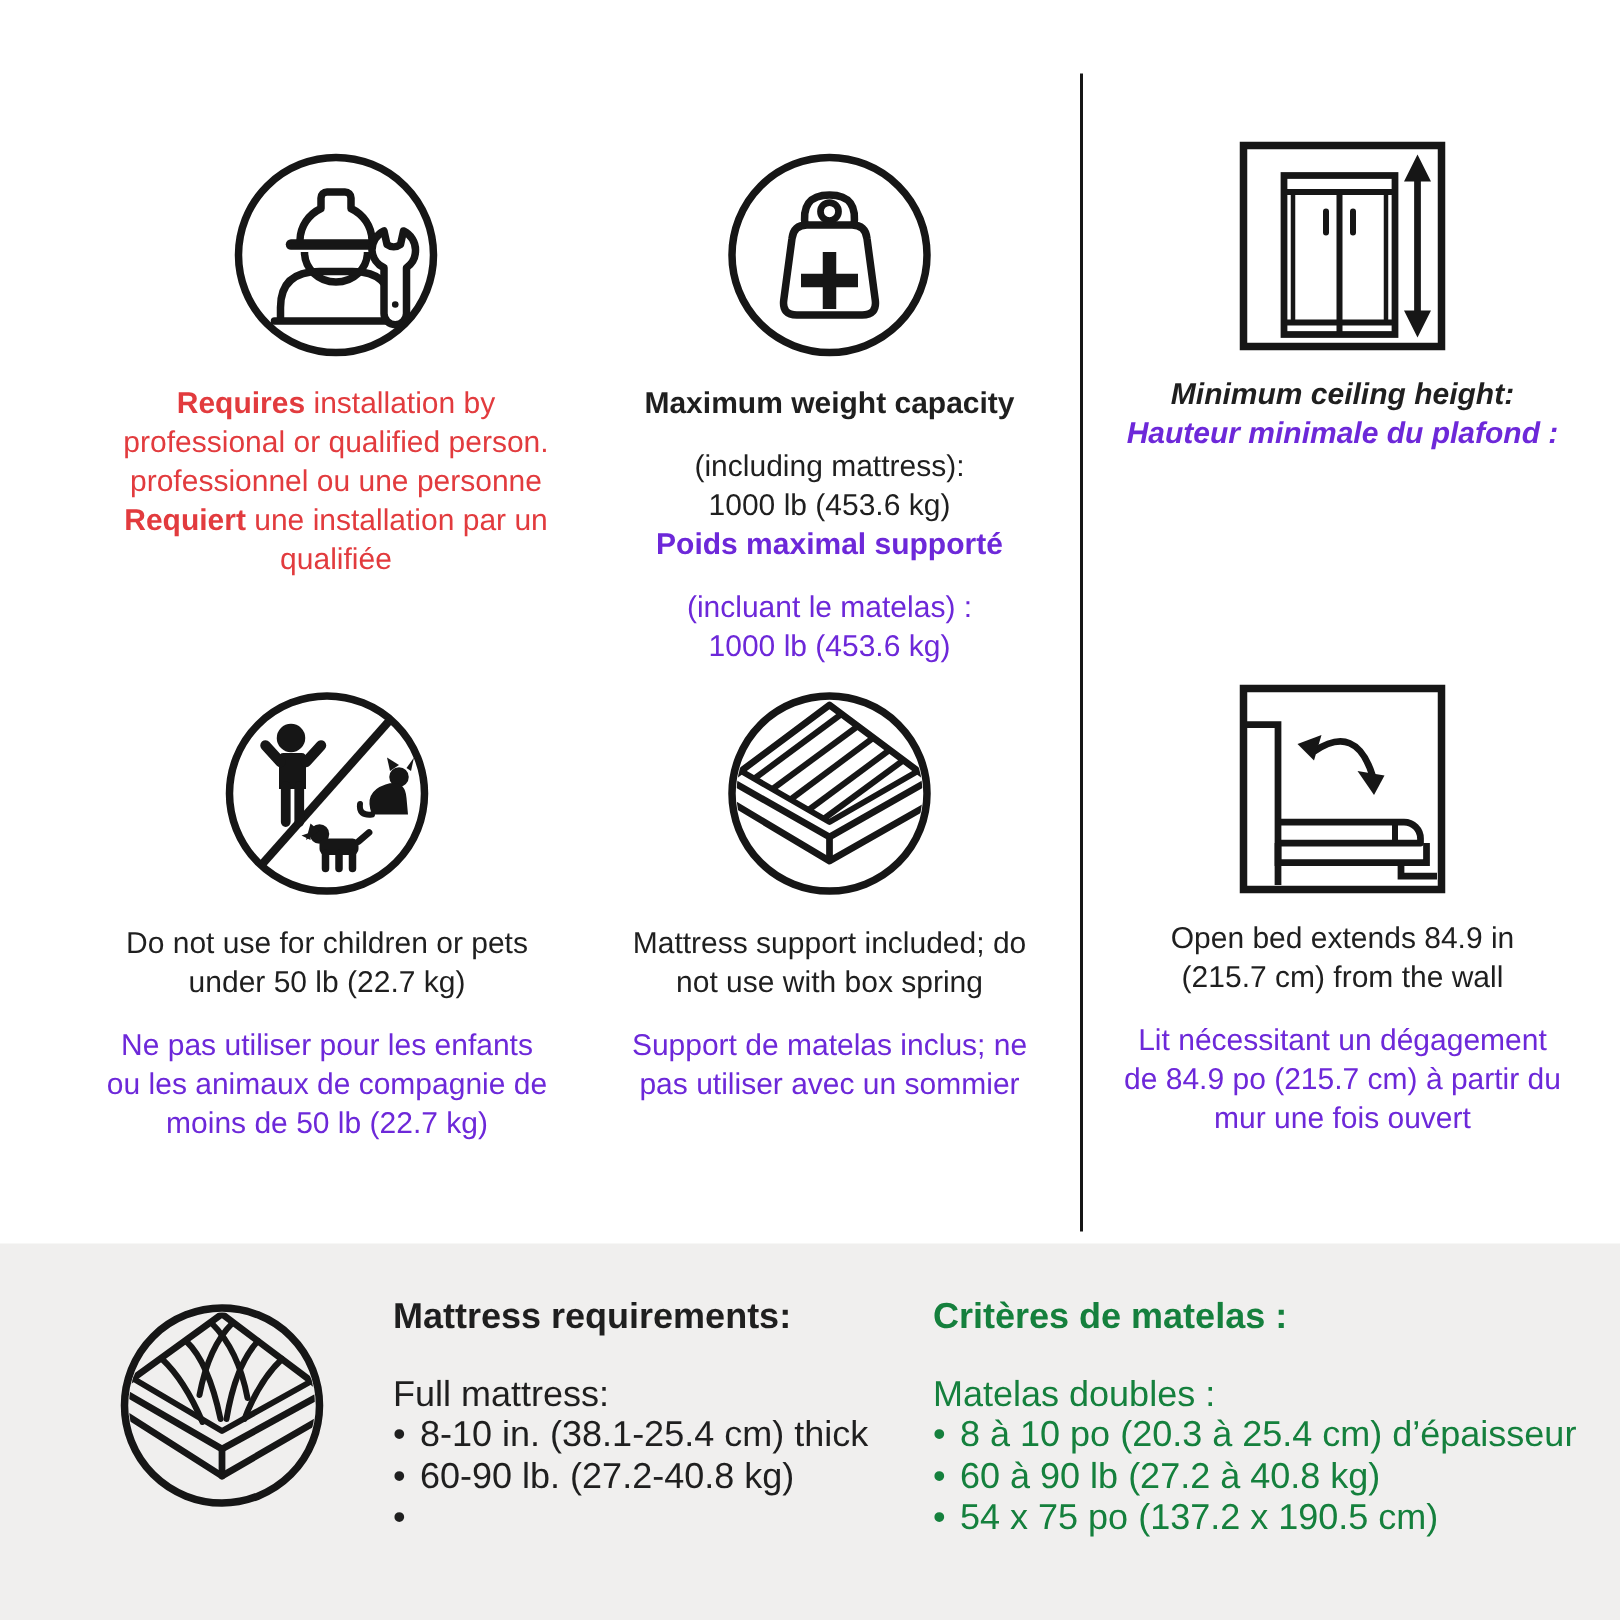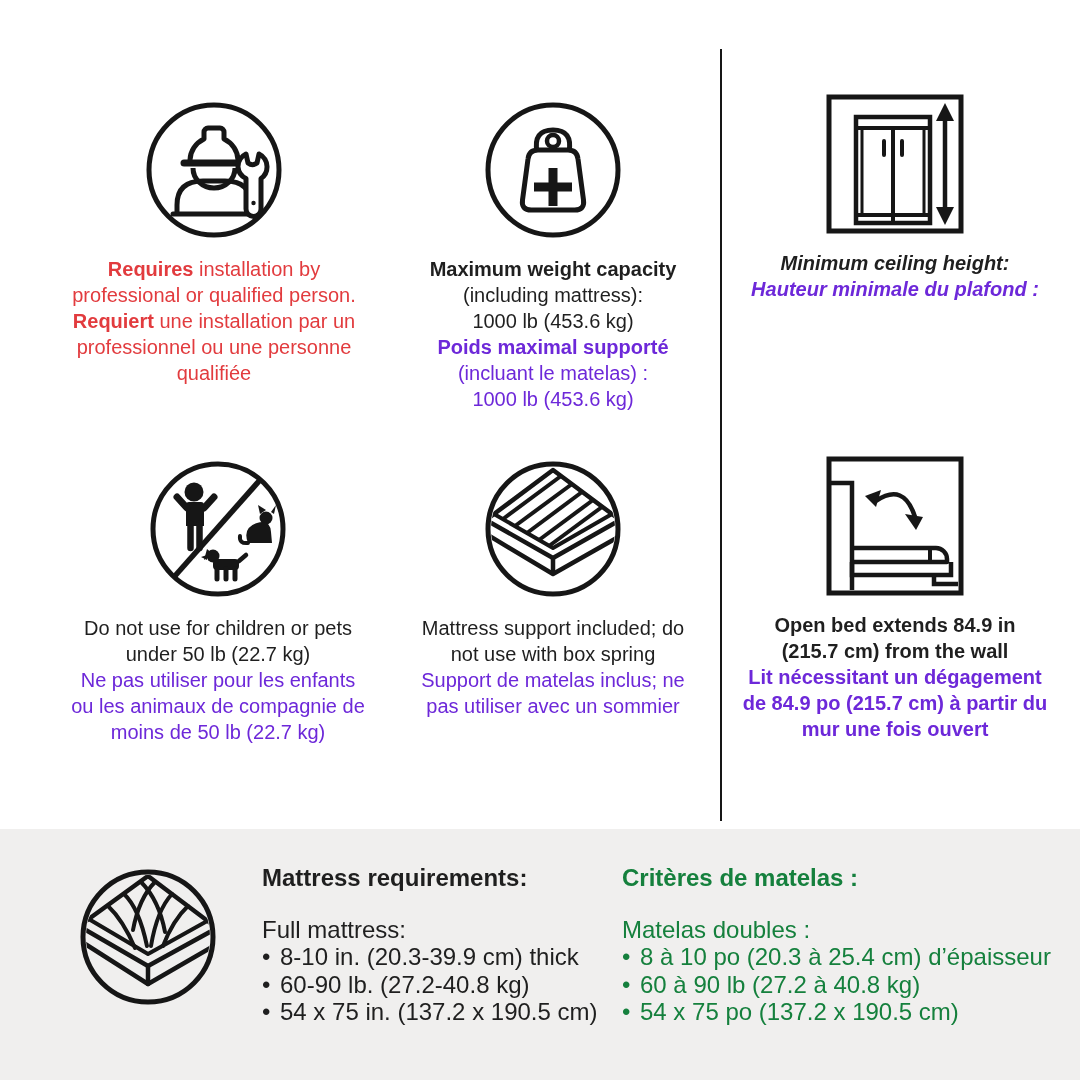--- a/index.html
+++ b/index.html
@@ -3,30 +3,30 @@
 <meta charset="utf-8">
 <title>Wall Bed Specifications Infographic</title>
 <style>
   html,body{margin:0;padding:0;background:#ffffff;}
   .canvas{position:relative;width:1080px;height:1080px;background:#ffffff;overflow:hidden;
           font-family:"Liberation Sans","DejaVu Sans",sans-serif;color:#1f1f1f;}
   .vline{position:absolute;left:720px;top:49px;width:2px;height:772px;background:#161616;}
   .cell{position:absolute;text-align:center;}
   .iconbox{display:flex;justify-content:center;height:142px;}
   .txt{margin-top:15px;font-size:20px;line-height:26px;}
-  .pre{white-space:pre-line;}
+  .pre{white-space:pre-line;margin-top:16px;}
   .b{font-weight:700;}
   .red{color:#e23b3e;}
   .gray{color:#6d28d9;}
-  #cell-install{left:34px;top:99px;width:360px;}
+  #cell-install{left:44px;top:99px;width:360px;}
   #cell-weight{left:373px;top:99px;width:360px;}
   #cell-ceiling{left:722px;top:93px;width:346px;font-style:italic;}
   #cell-children{left:38px;top:458px;width:360px;}
   #cell-support{left:373px;top:458px;width:360px;}
-  #cell-openbed{left:722px;top:455px;width:346px;font-weight:bold;}
+  #cell-openbed{left:722px;top:455px;width:346px;}
   .band{position:absolute;left:0;top:829px;width:1080px;height:251px;background:#f0efee;}
   .band-icon{position:absolute;left:77px;top:37px;width:142px;height:142px;}
   .col{position:absolute;top:36px;text-align:left;font-size:24px;}
   .col-en{left:262px;width:350px;}
   .col-fr{left:622px;width:440px;color:#15803d;}
   .col .title{font-weight:700;line-height:26px;}
   .col .subtitle{margin-top:25px;line-height:27px;}
   .bl{display:flex;line-height:27.5px;}
   .bl .dot{width:18px;flex:0 0 18px;}
   svg{display:block;}
@@ -47,22 +47,22 @@
         <path d="M50,69 a21,20 0 0 0 42,0" stroke-width="5"></path>
         <path d="M34,115 l0,-9 q0,-24 26,-24 l22,0 q26,0 26,24 l0,9" stroke-width="5" stroke-linejoin="round"></path>
         <path d="M30,115 L112,115" stroke-width="5" stroke-linecap="round"></path>
         <path d="M95,68 a14,14 0 0 1 8,-13 l2,9 a7.5,7.5 0 0 0 9,0 l2,-9 a14,14 0 0 1 8,13 a14,14 0 0 1 -6,11.5 l0,30.5 a7.5,7.5 0 0 1 -15,0 l0,-30.5 a14,14 0 0 1 -8,-11.5 z" fill="#ffffff" stroke-width="5" stroke-linejoin="round"></path>
         <circle cx="110.5" cy="104" r="2.2" fill="#161616" stroke="none"></circle>
       </svg>
     </div>
     <div class="txt red">
       <div><span class="b">Requires</span><span> installation by</span></div>
       <div>professional or qualified person.</div>
+      <div>professionnel ou une personne</div>
       <div><span class="b">Requiert</span><span> une installation par un</span></div>
-      <div>professionnel ou une personne</div>
       <div>qualifiée</div>
     </div>
   </section>
 
   <section class="cell" id="cell-weight">
     <div class="iconbox">
       <svg width="142" height="142" viewBox="0 0 142 142" fill="none" stroke="#161616">
         <circle cx="71" cy="71" r="65" stroke-width="5"></circle>
         <path d="M55,53 q-4,-22 16,-22 q20,0 16,22" stroke-width="5"></path>
         <circle cx="71" cy="42" r="6" stroke-width="4.5"></circle>
@@ -211,29 +211,28 @@
           <path d="M2,60 L2,74 M140,62 L140,78" stroke-width="4.5"></path>
         </g>
       </svg>
     </div>
 
     <div class="col col-en">
       <div class="title">Mattress requirements:</div>
       <div class="subtitle">Full mattress:</div>
       <div class="bl">
           <span class="dot">•</span>
-          <span>8-10 in. (20.3-39.9 cm) thick</span>
+          <span>8-10 in. (38.1-25.4 cm) thick</span>
         </div>
       <div class="bl">
           <span class="dot">•</span>
           <span>60-90 lb. (27.2-40.8 kg)</span>
         </div>
       <div class="bl">
           <span class="dot">•</span>
-          <span>54 x 75 in. (137.2 x 190.5 cm)</span>
         </div>
     </div>
 
     <div class="col col-fr">
       <div class="title">Critères de matelas :</div>
       <div class="subtitle">Matelas doubles :</div>
       <div class="bl">
           <span class="dot">•</span>
           <span>8 à 10 po (20.3 à 25.4 cm) d’épaisseur</span>
         </div>

